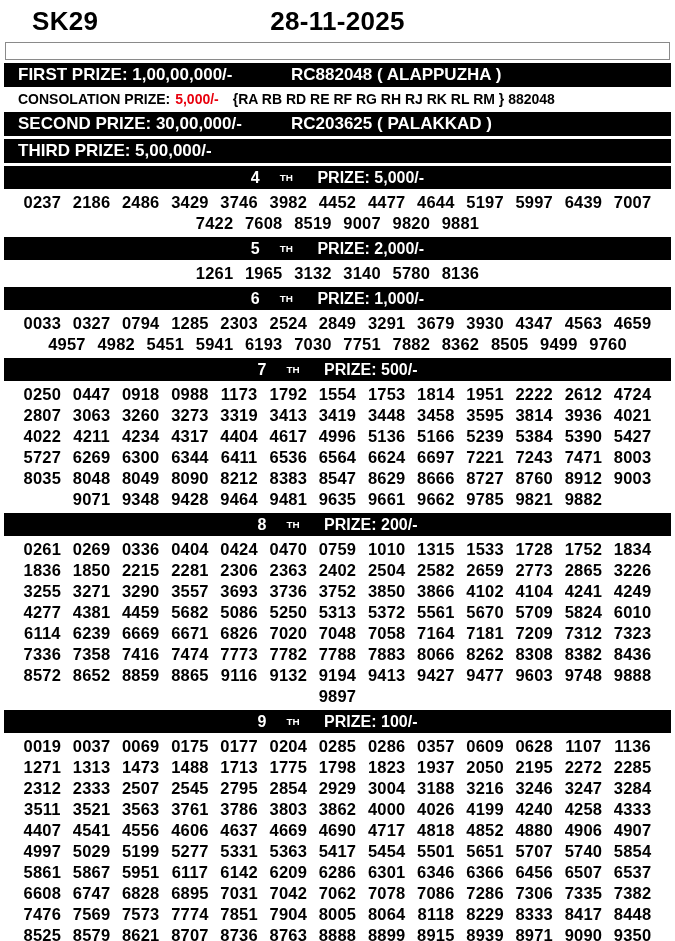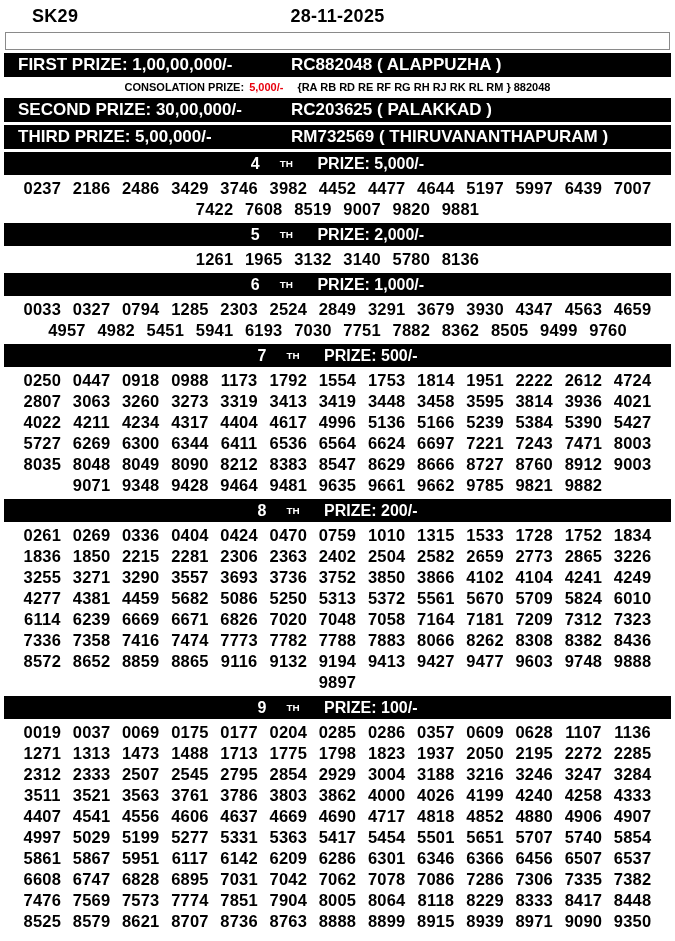--- a/index.html
+++ b/index.html
@@ -13,21 +13,21 @@
     font-family:"Liberation Sans","DejaVu Sans",sans-serif;
     font-weight:bold;
     color:#000;
   }
   .page{width:675px;box-sizing:border-box;padding-top:2px;}
   .masthead{
     display:grid;
     grid-template-columns:1fr auto 1fr;
     align-items:baseline;
     padding:4px 20px 3px 20px;
-    font-size:18px;
+    font-size:26px;
     letter-spacing:0.3px;
   }
   .masthead .code{justify-self:start;padding-left:12px;}
   .masthead .title{justify-self:center;}
   .masthead .date{justify-self:end;}
   .blank-strip{
     margin:2px 5px 3px 5px;
     height:16px;
     border:1px solid #8a8a8a;
     background:#fff;
@@ -40,25 +40,24 @@
     font-size:17px;
     min-height:19px;
     display:flex;
     align-items:center;
     white-space:nowrap;
     gap:20px;
   }
   .bar-label{width:253px;flex-shrink:0;}
   .consolation{
     padding:1px 18px 2px 18px;
-    font-size:11px;
+    font-size:14px;
     display:flex;
     align-items:baseline;
     white-space:nowrap;
-    justify-content:center;
   }
   .consolation .amount{color:var(--accent-red);margin-left:5px;margin-right:14px;}
   .tier-bar{
     justify-content:center;
     text-align:center;
     font-size:16px;
   }
   .tier-bar sup{font-size:62%;line-height:0;}
   .num-row{
     display:flex;
@@ -95,21 +94,20 @@
     <span>{RA RB RD RE RF RG RH RJ RK RL RM } 882048</span>
   </div>
 
   <div class="bar">
     <span class="bar-label">SECOND PRIZE: 30,00,000/-</span>
     <span class="bar-winner">RC203625 ( PALAKKAD )</span>
   </div>
 
   <div class="bar">
     <span class="bar-label">THIRD PRIZE: 5,00,000/-</span>
-    <span class="bar-winner">RM732569 ( THIRUVANANTHAPURAM )</span>
   </div>
 
   <div>
       <div class="bar tier-bar">
         <span>4</span>
         <sup>TH</sup>
         <span>&nbsp;PRIZE: 5,000/-</span>
       </div>
       <div class="num-row">
         <span class="num">0237</span>

